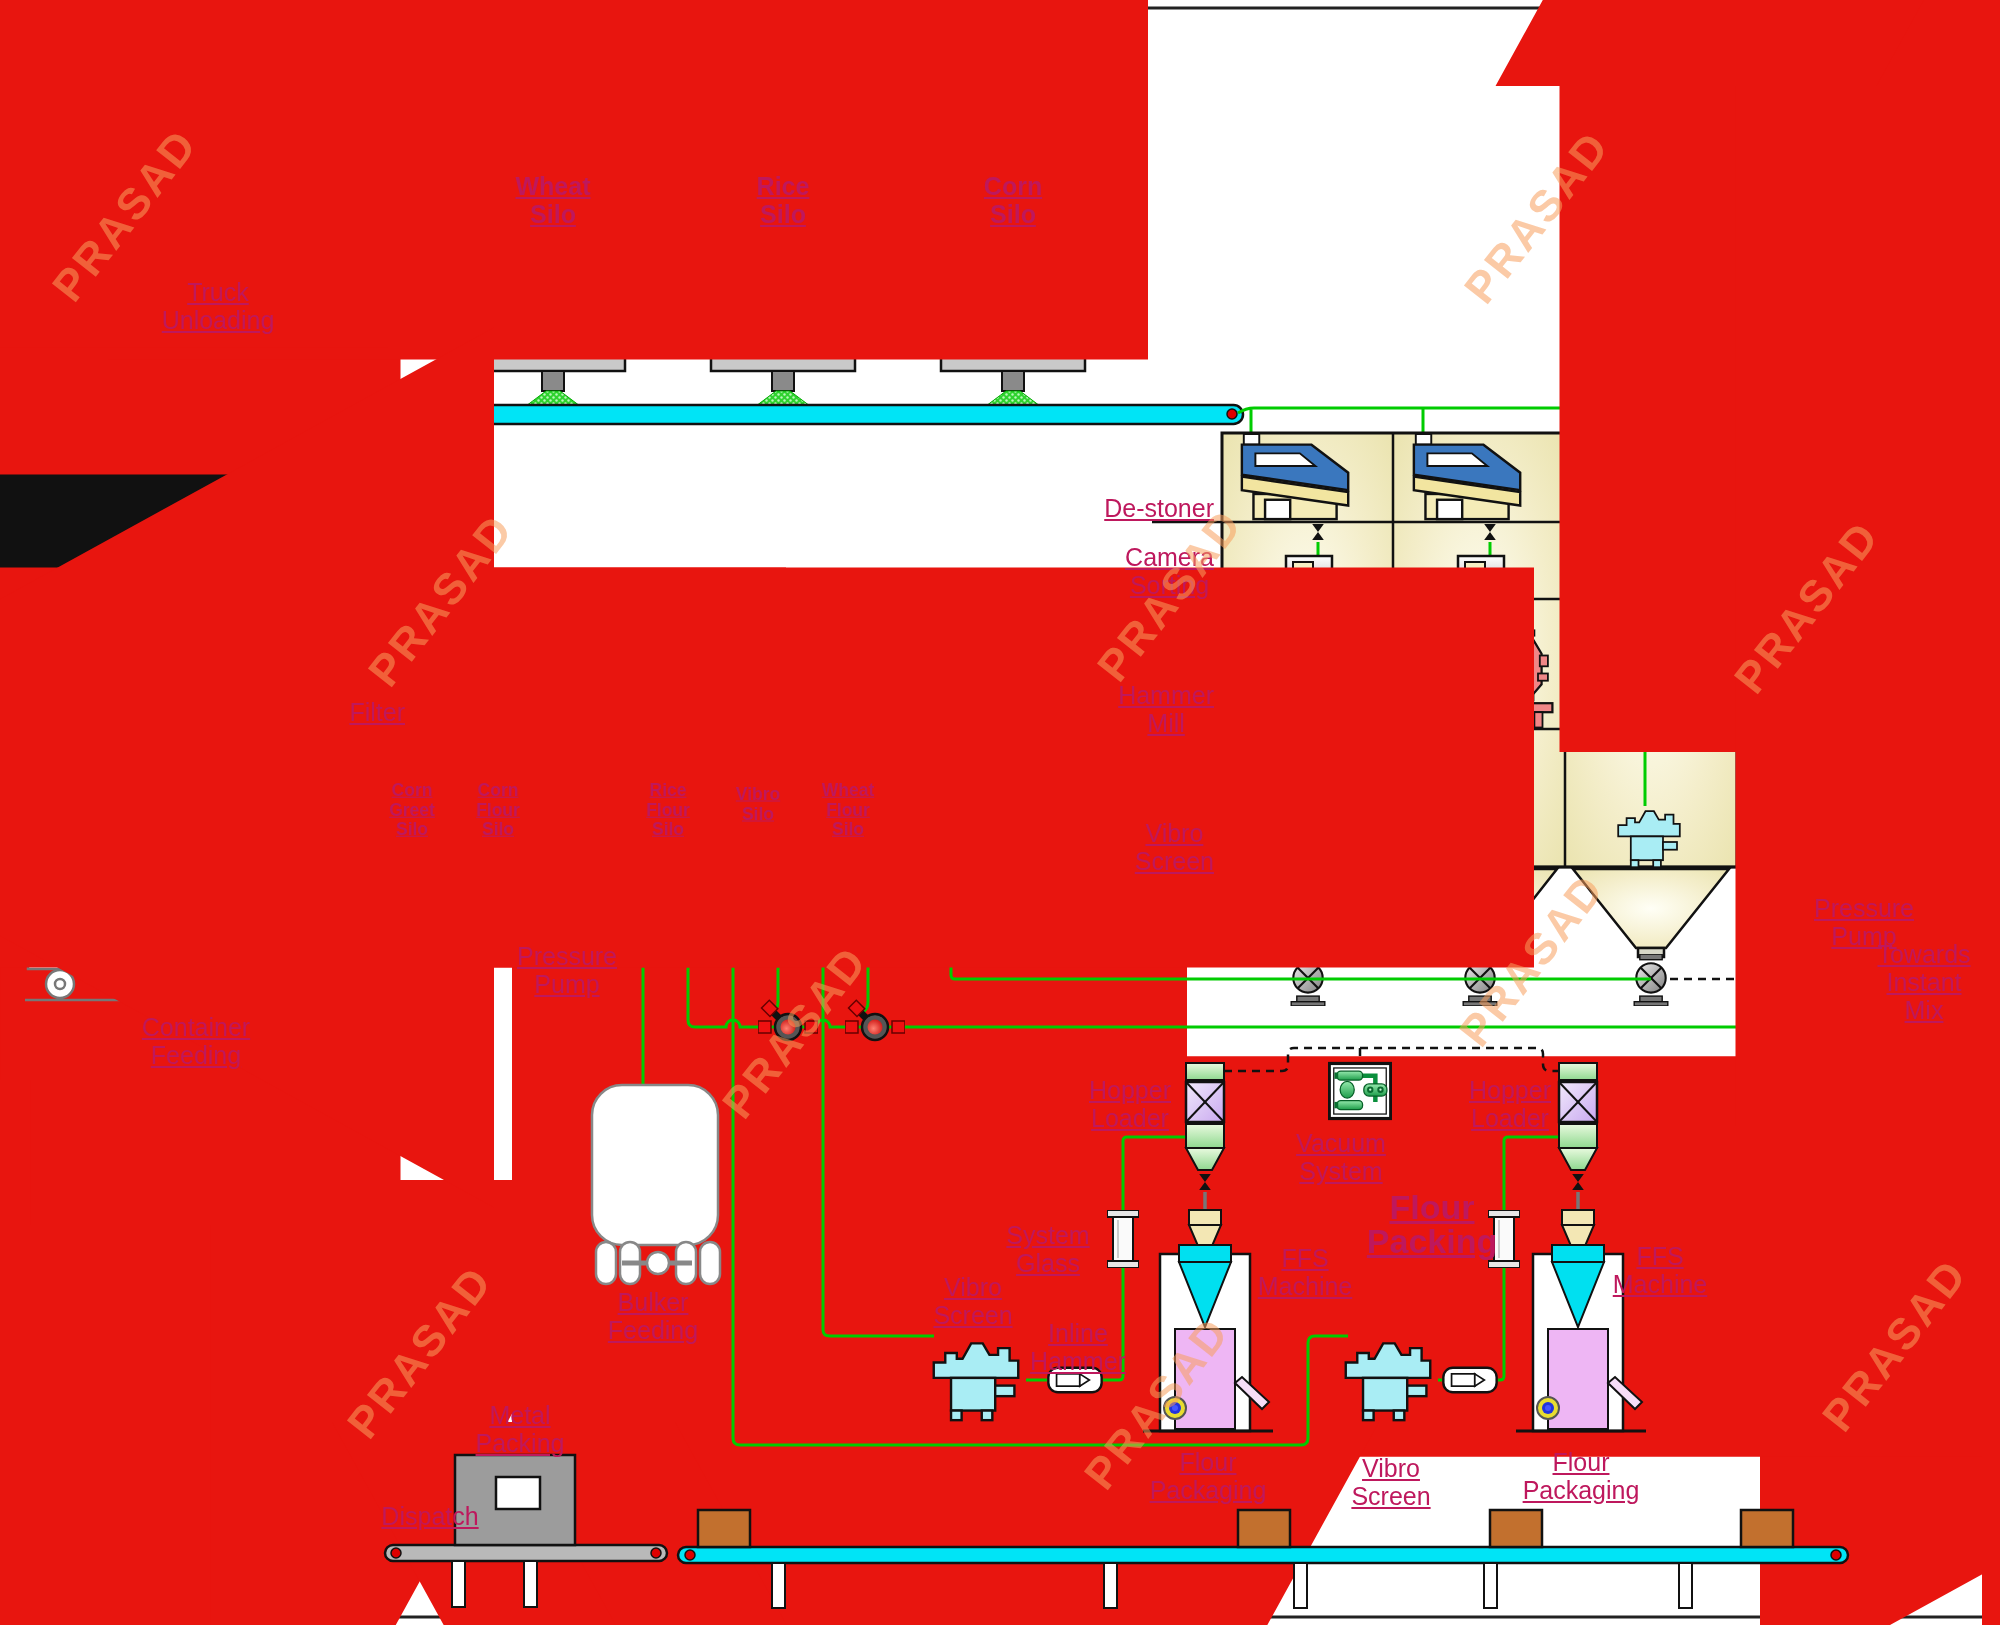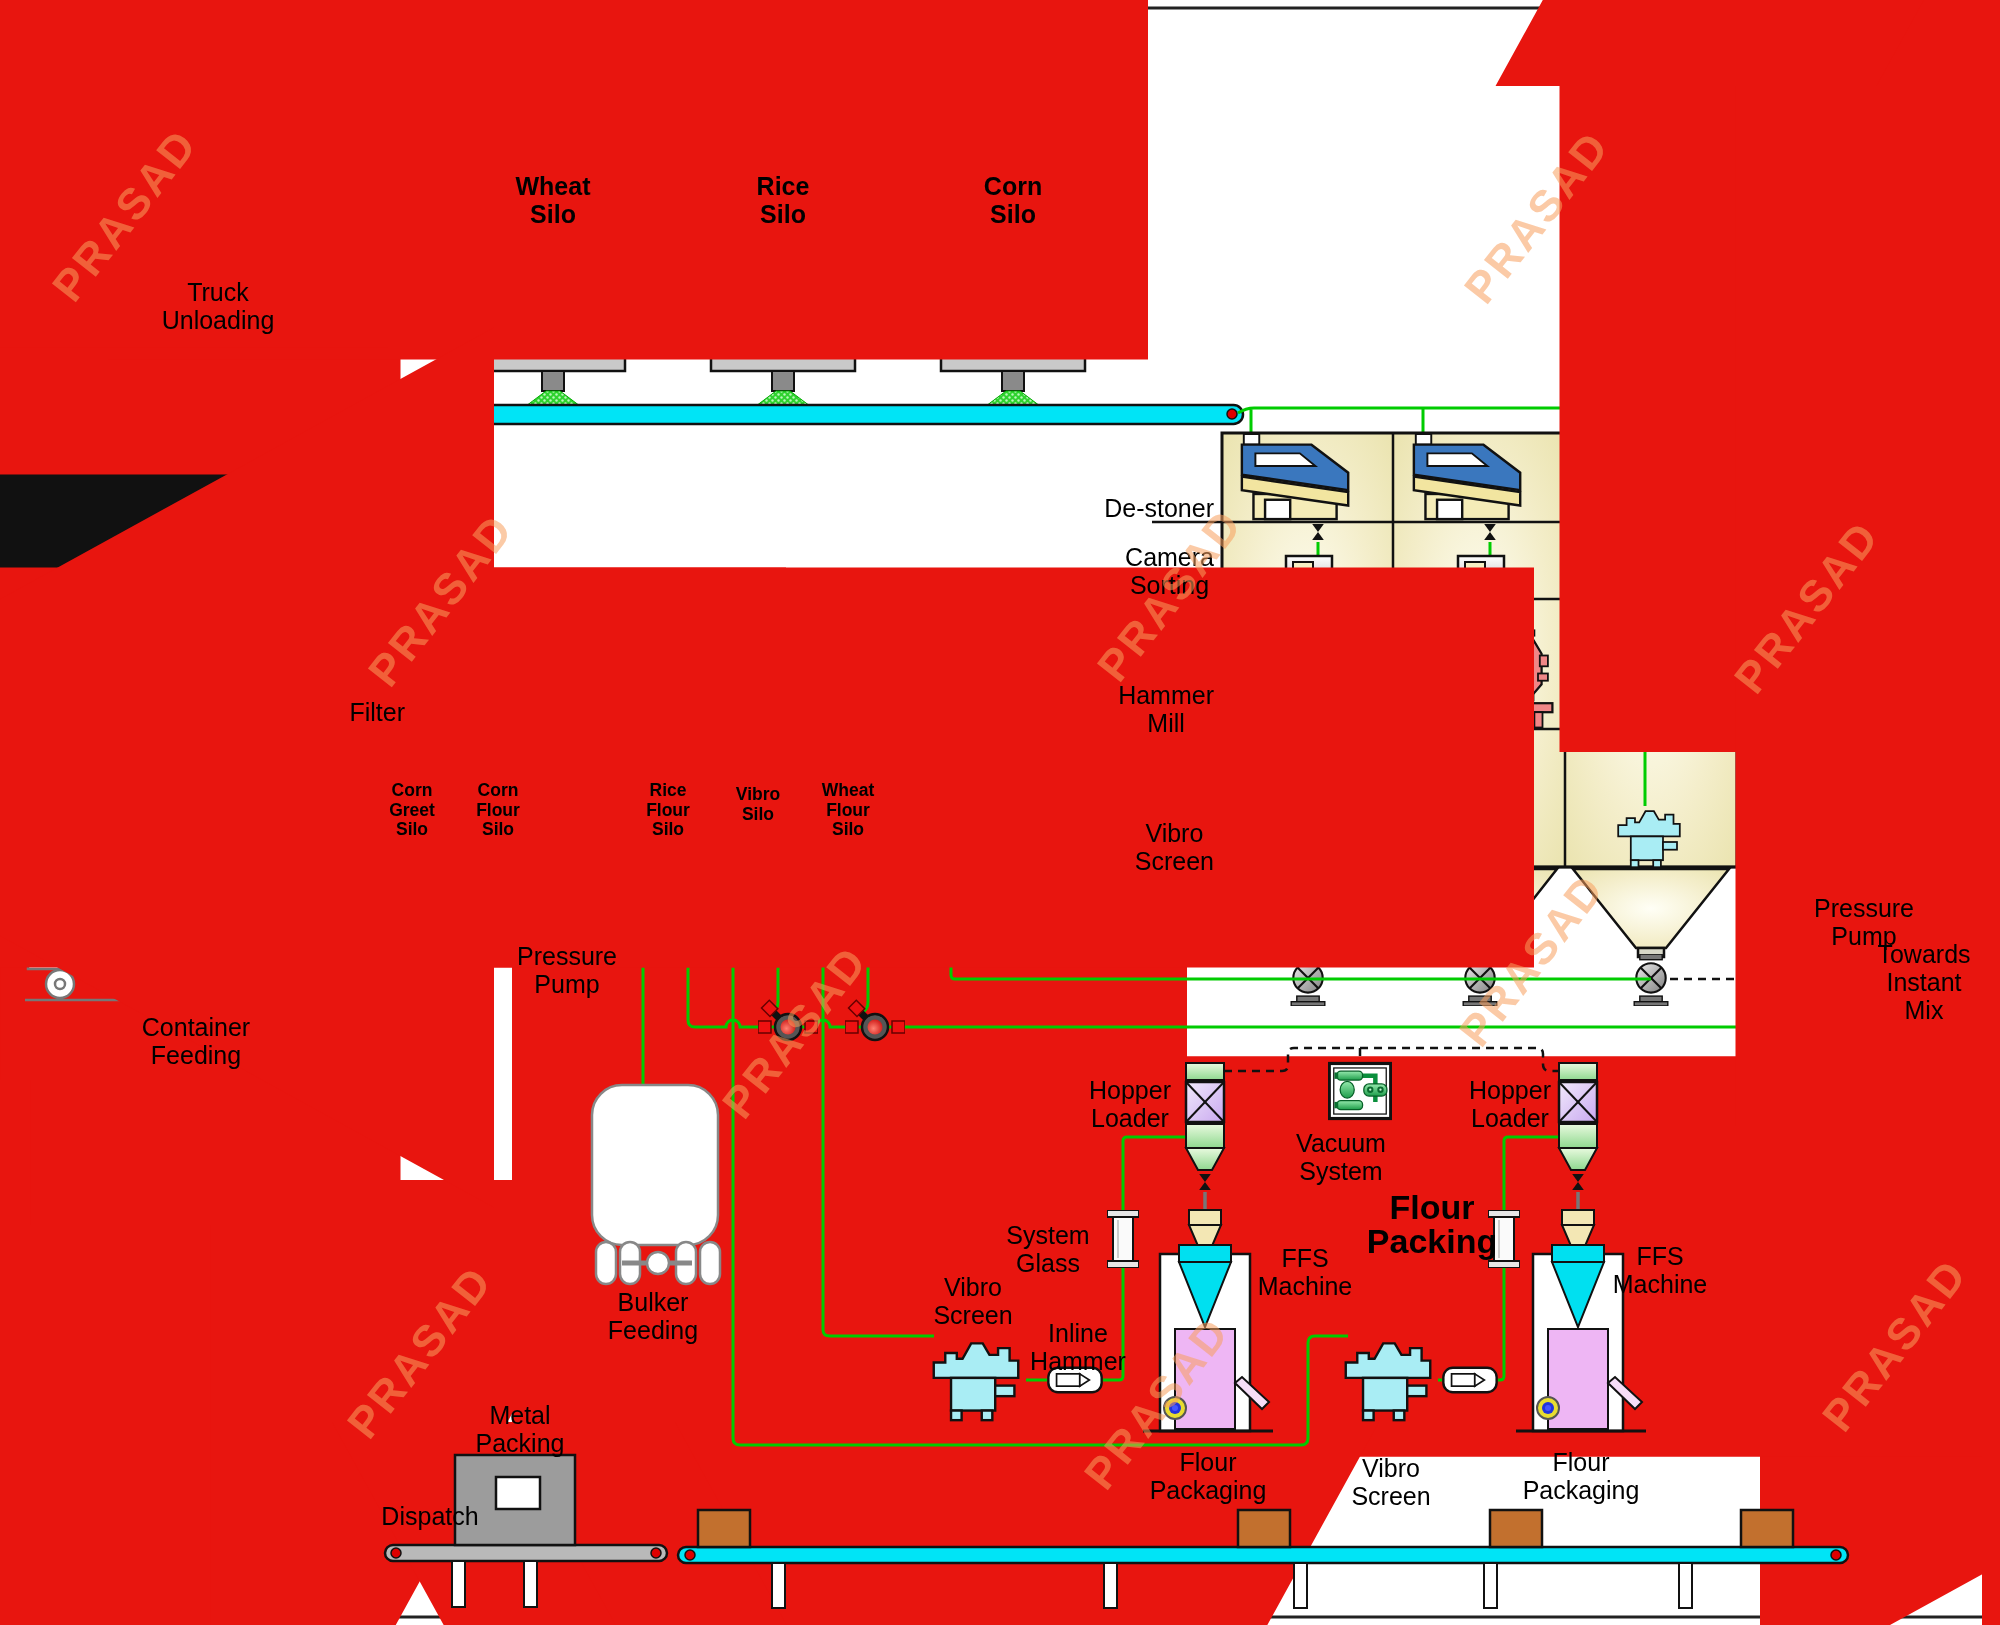--- a/index.html
+++ b/index.html
@@ -1,19 +1,19 @@
 <!DOCTYPE html>
 <html><head>
 <meta charset="utf-8">
 <style>
   html,body{margin:0;padding:0;background:#fff;}
   #stage{position:relative;width:2000px;height:1625px;background:#fff;overflow:hidden;
          font-family:"Liberation Sans",sans-serif;}
   .lb{position:absolute;transform:translate(-50%,-50%);text-align:center;white-space:pre-line;
-      font-size:25px;line-height:28px;color:#000000;}
+      font-size:25px;line-height:28px;color:#be185d;text-decoration:underline;}
   .lb.r{transform:translate(-100%,-50%);}
   .lb.b{font-weight:bold;}
   .lb.s{font-size:17.5px;line-height:19.5px;font-weight:bold;}
   .lb.t{font-size:34px;line-height:34px;font-weight:bold;}
   .wm{position:absolute;font-weight:bold;font-size:44px;letter-spacing:3px;
       color:rgba(247,158,92,0.55);transform:translate(-50%,-50%) rotate(-52deg);}
   svg{position:absolute;left:0;top:0;}
 </style>
 </head>
 <body>

